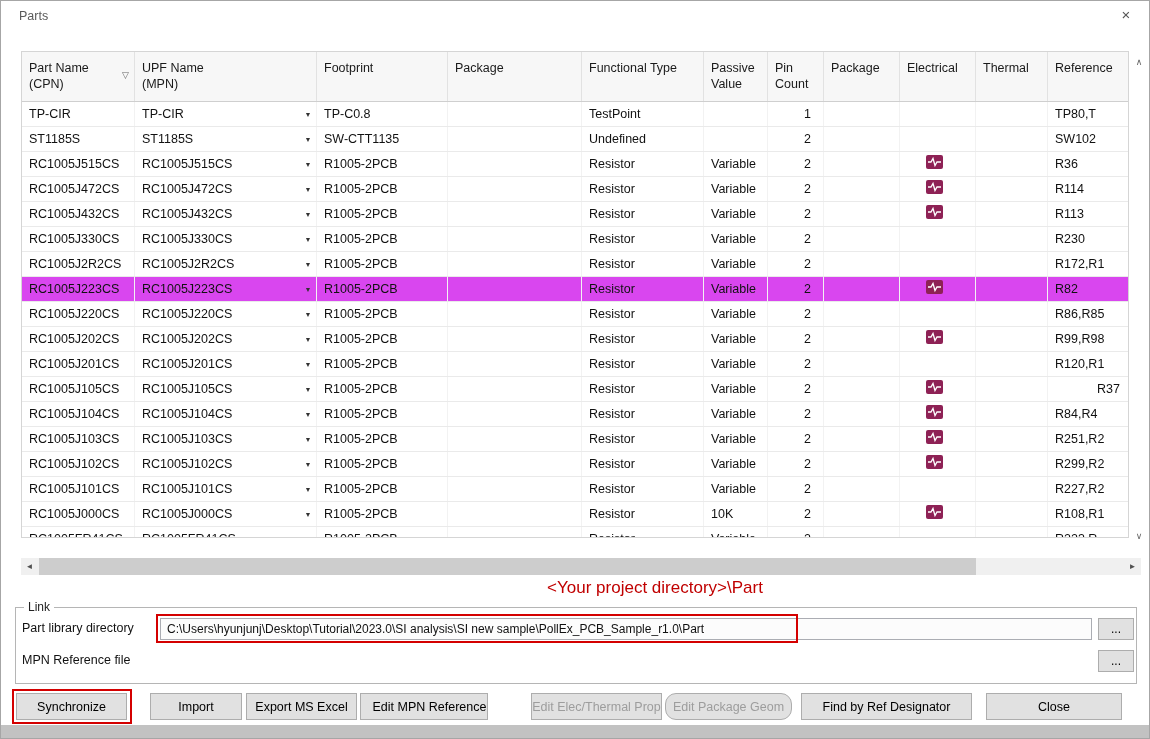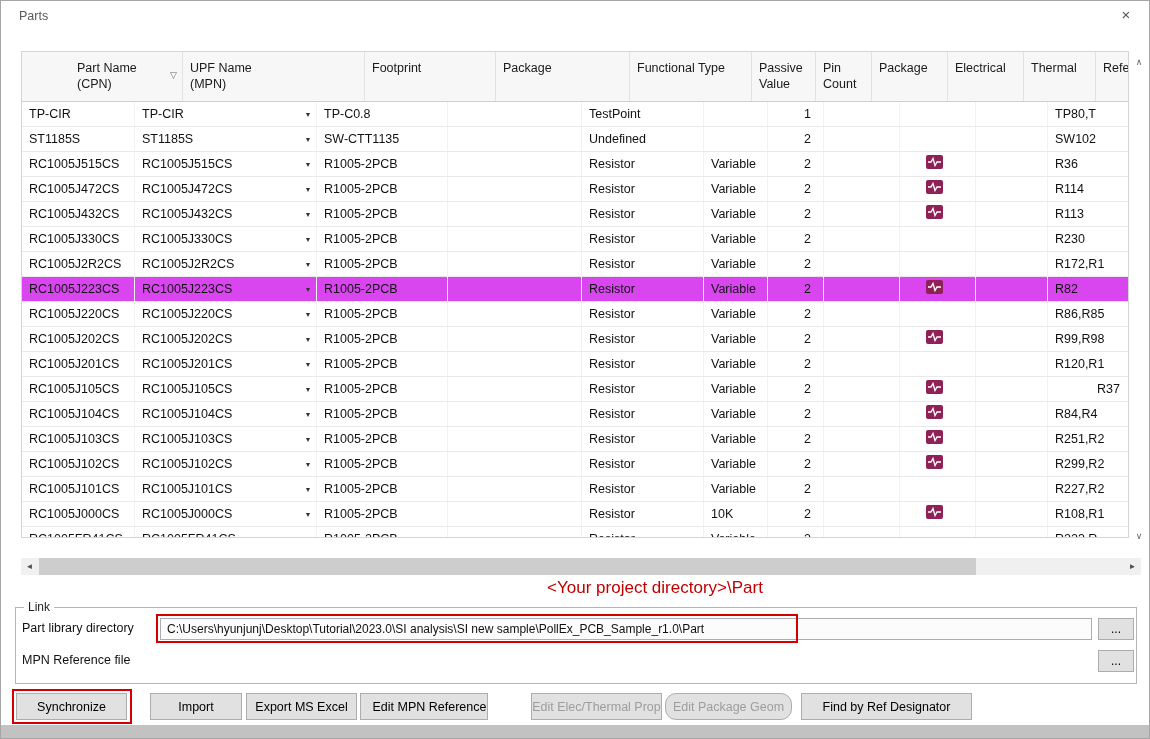--- a/index.html
+++ b/index.html
@@ -48,21 +48,21 @@
 </head>
 <body>
 
 <div class="dialog">
 
   <div class="title">Parts</div>
   <div class="close">×</div>
 
   <div class="table">
     <div class="thead">
-        <div class="hcell" style="width: 113px; margin-left: 48px;">
+        <div class="hcell" style="width: 113px;">
           <div>Part Name</div>
           <div>(CPN)</div>
           <span class="sort">▽</span>
         </div>
         <div class="hcell" style="width: 182px;">
           <div>UPF Name</div>
           <div>(MPN)</div>
         </div>
         <div class="hcell" style="width: 131px;">
           <div>Footprint</div>
@@ -459,17 +459,18 @@
     <button class="browse" style="top:42px;">...</button>
   </div>
 
   <button class="btn" style="left:15px;  width:111px;">Synchronize</button>
   <button class="btn" style="left:149px; width:92px;">Import</button>
   <button class="btn" style="left:245px; width:111px;">Export MS Excel</button>
   <button class="btn" style="left:359px; width:128px;padding-left:11px;">Edit MPN Reference</button>
   <button class="btn disabled" style="left:530px; width:131px;">Edit Elec/Thermal Prop</button>
   <button class="btn disabled" style="left:664px; width:127px;border-radius:11px;">Edit Package Geom</button>
   <button class="btn" style="left:800px; width:171px;">Find by Ref Designator</button>
+  <button class="btn" style="left:985px; width:136px;">Close</button>
 
   <div class="redbox" style="left:11px; top:688px; width:120px; height:35px;"></div>
 
   <div class="bottomstrip"></div>
 </div>
 
 </body></html>

